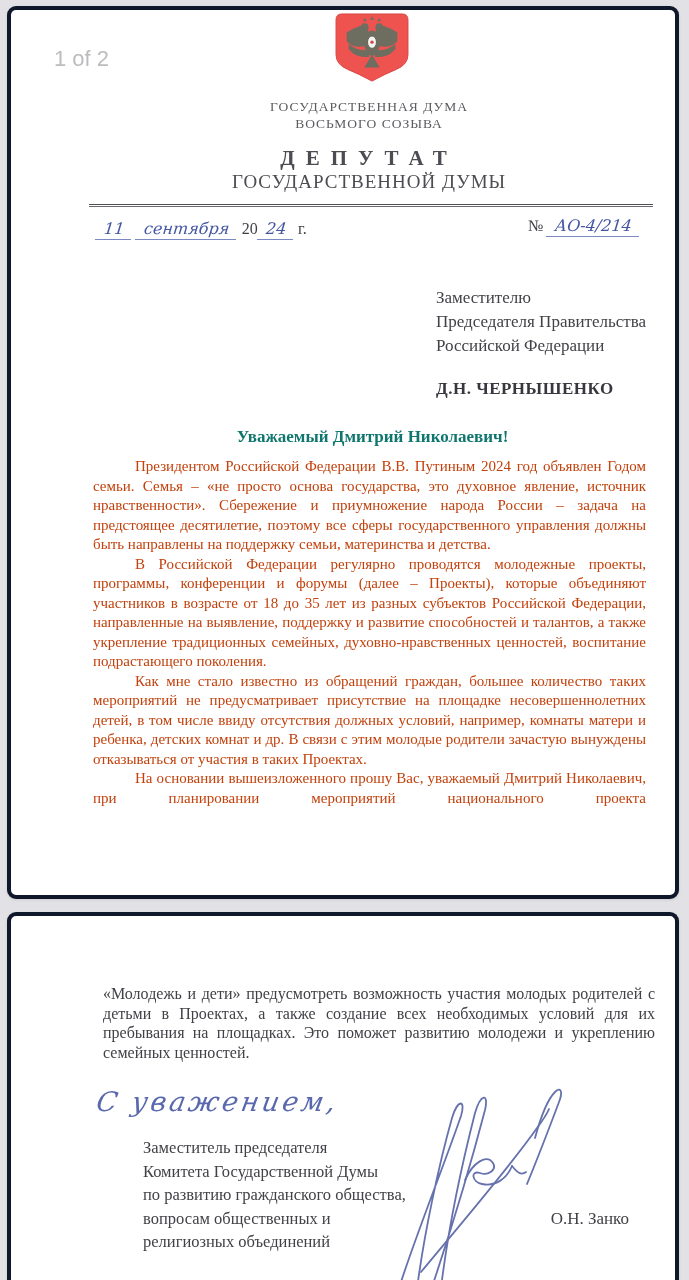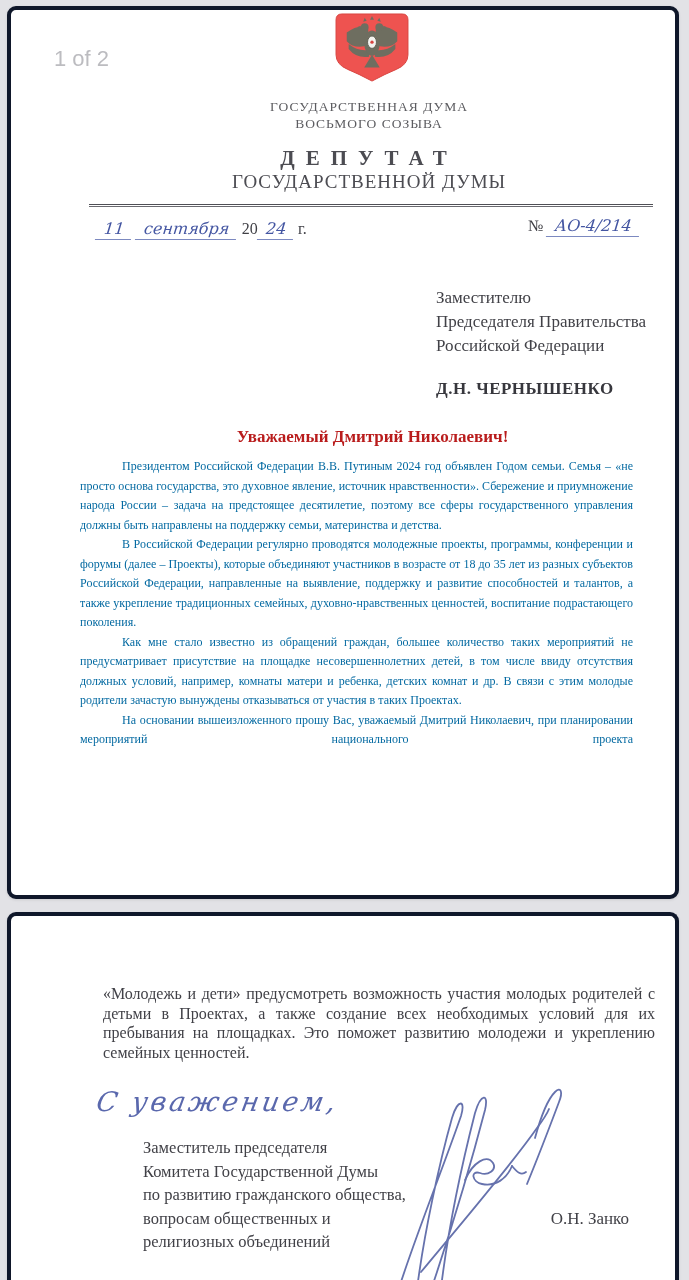--- a/index.html
+++ b/index.html
@@ -39,24 +39,24 @@
   .hw { display:inline-block; font-family:"DejaVu Serif", serif; font-style:italic;
         color:#4456a2; transform:skewX(-6deg); }
   .hw-u { border-bottom:1.2px solid #7c89c0; padding:0 8px 1px; }
   .printed { color:#3f3f45; }
 
   .addressee { position:absolute; left:425px; top:276px; font-size:17px;
         line-height:24px; color:#414147; }
   .addressee-name { margin-top:19px; font-weight:bold; color:#37373d; letter-spacing:.5px; }
 
   .salutation { position:absolute; left:85px; width:553px; top:417px; text-align:center;
-        font-size:17px; font-weight:bold; color:#b91c1c; }
+        font-size:17px; font-weight:bold; color:#0f766e; }
 
-  .bodytext { position:absolute; left:69px; width:553px; top:447px;
-        font-size:12px; line-height:19.5px; color:#0369a1; text-align:justify; }
+  .bodytext { position:absolute; left:82px; width:553px; top:447px;
+        font-size:15px; line-height:19.5px; color:#c2410c; text-align:justify; }
   .bodytext p { text-indent:42px; }
   .just-last { text-align-last:justify; }
 
   
   .p2-paragraph { position:absolute; left:92px; width:552px; top:68px;
         font-size:16px; line-height:19.6px; color:#414147; text-align:justify; }
 
   .closing-hand { position:absolute; left:86px; top:170px;
         font-family:"DejaVu Serif", serif; font-style:italic; font-size:27px;
         letter-spacing:3px; color:#5a68ad; transform:skewX(-10deg); }

